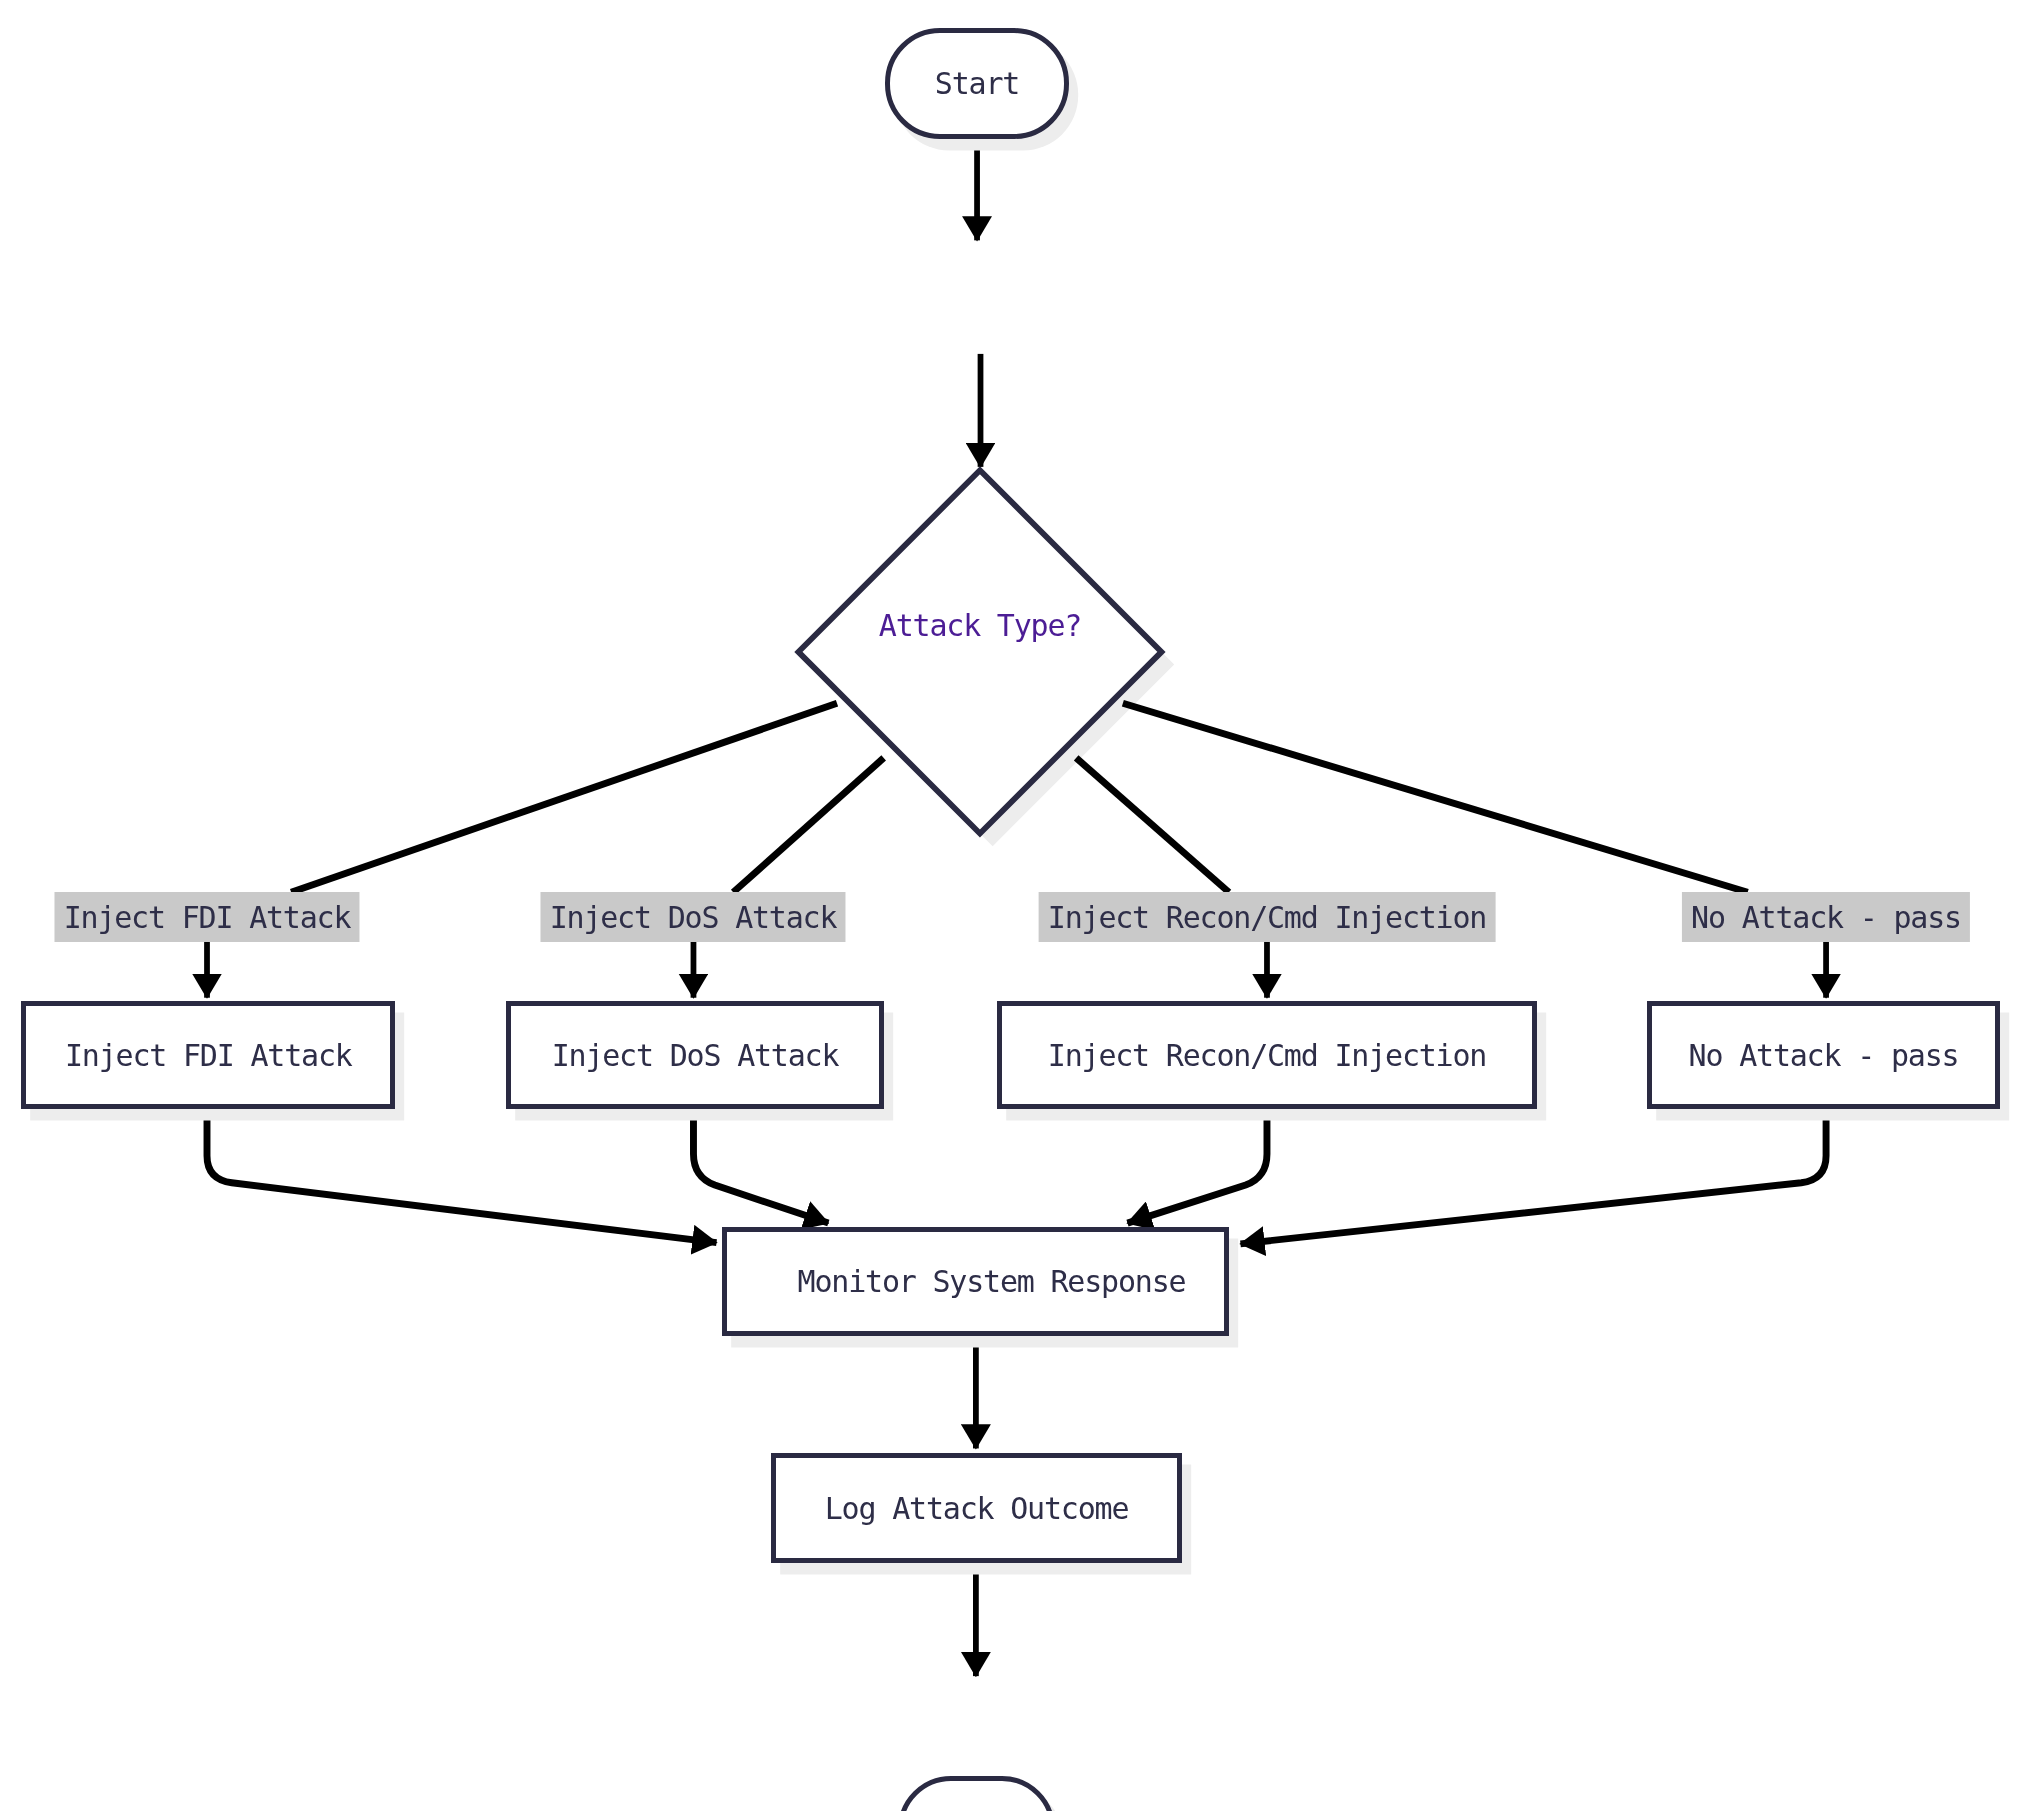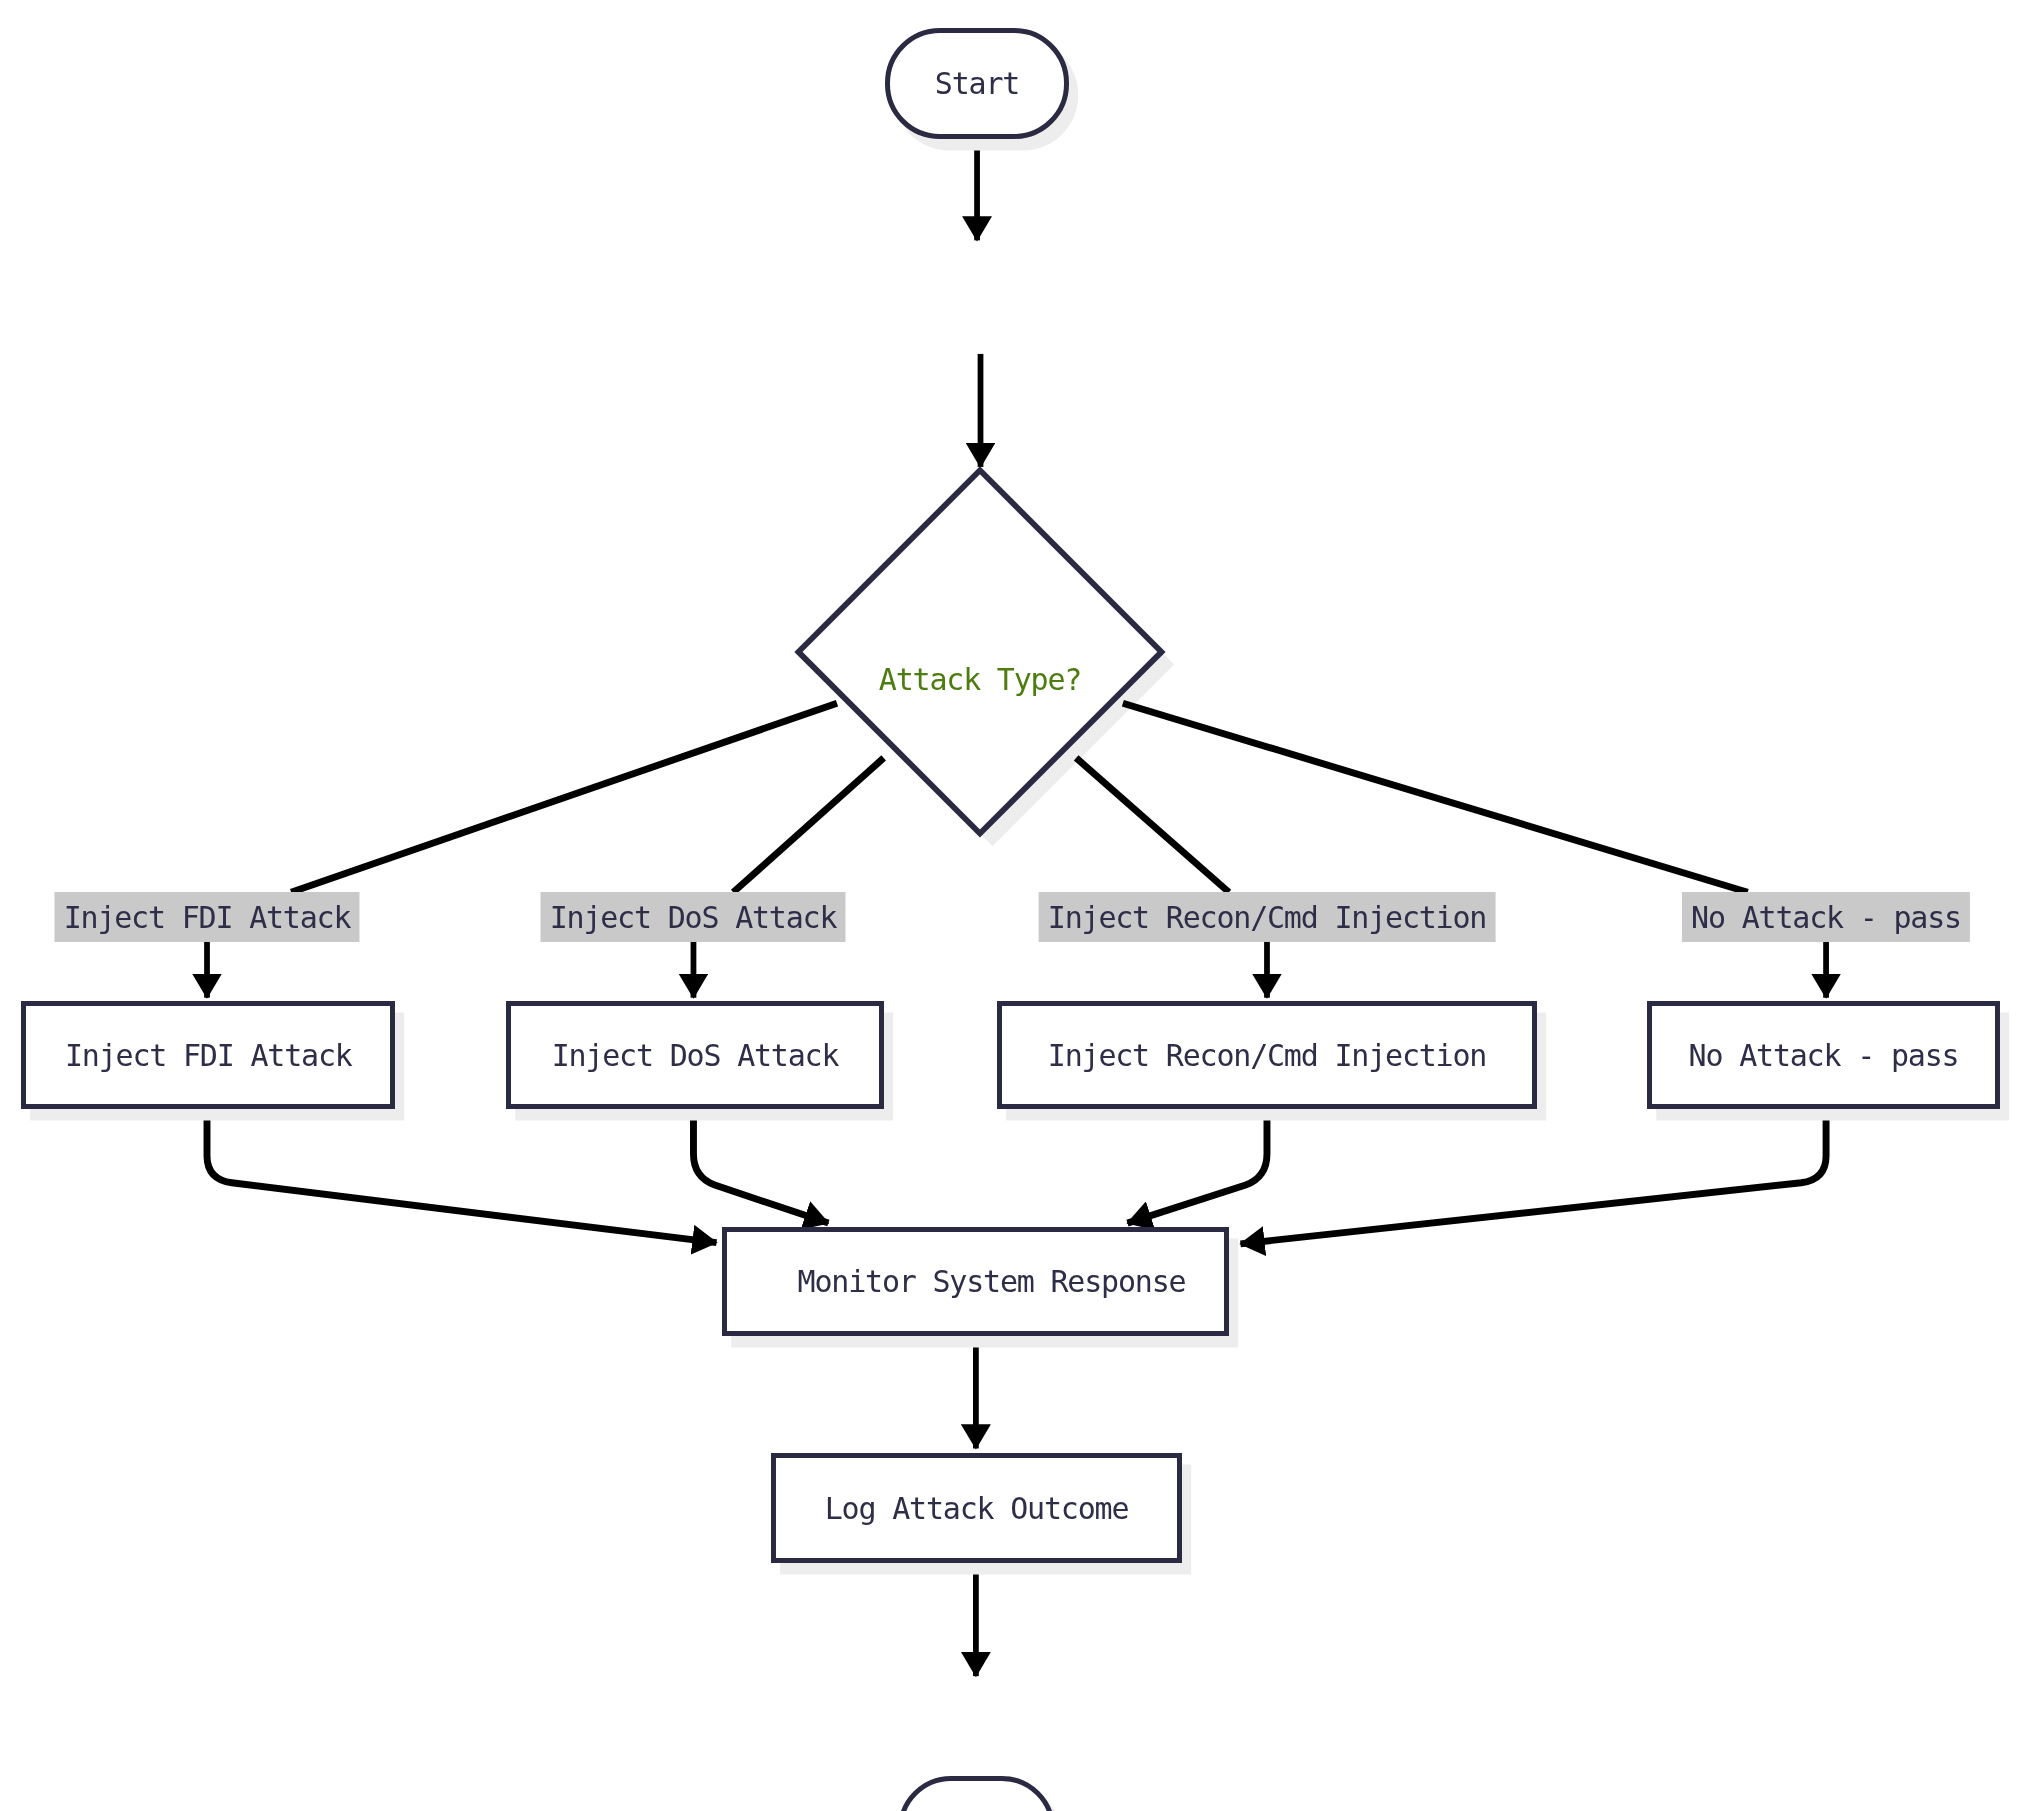--- a/index.html
+++ b/index.html
@@ -19,23 +19,23 @@
     display:flex;align-items:center;justify-content:center;
     background:#ffffff;
     border:5.8px solid #2a2a42;
     color:#2e2e48;
     font-size:30px;letter-spacing:-1.2px;
     text-align:center;white-space:nowrap;
     box-shadow:9.2px 11.5px 0 #ededed;
   }
   .stadium{border-radius:63px;}
   .diamond-label{
-    position:absolute;left:980px;top:679px;
+    position:absolute;left:980px;top:625px;
     transform:translate(-50%,-50%);
-    color:#4d7c0f;font-size:30px;letter-spacing:-1.2px;white-space:nowrap;
+    color:#4c1d95;font-size:30px;letter-spacing:-1.2px;white-space:nowrap;
   }
   .edge-label{
     position:absolute;top:892px;height:50px;
     transform:translateX(-50%);
     display:flex;align-items:center;
     background:#c9c9c9;color:#2e2e48;
     font-size:30px;letter-spacing:-1.2px;
     padding:0 9.2px;white-space:nowrap;
   }
 </style>

